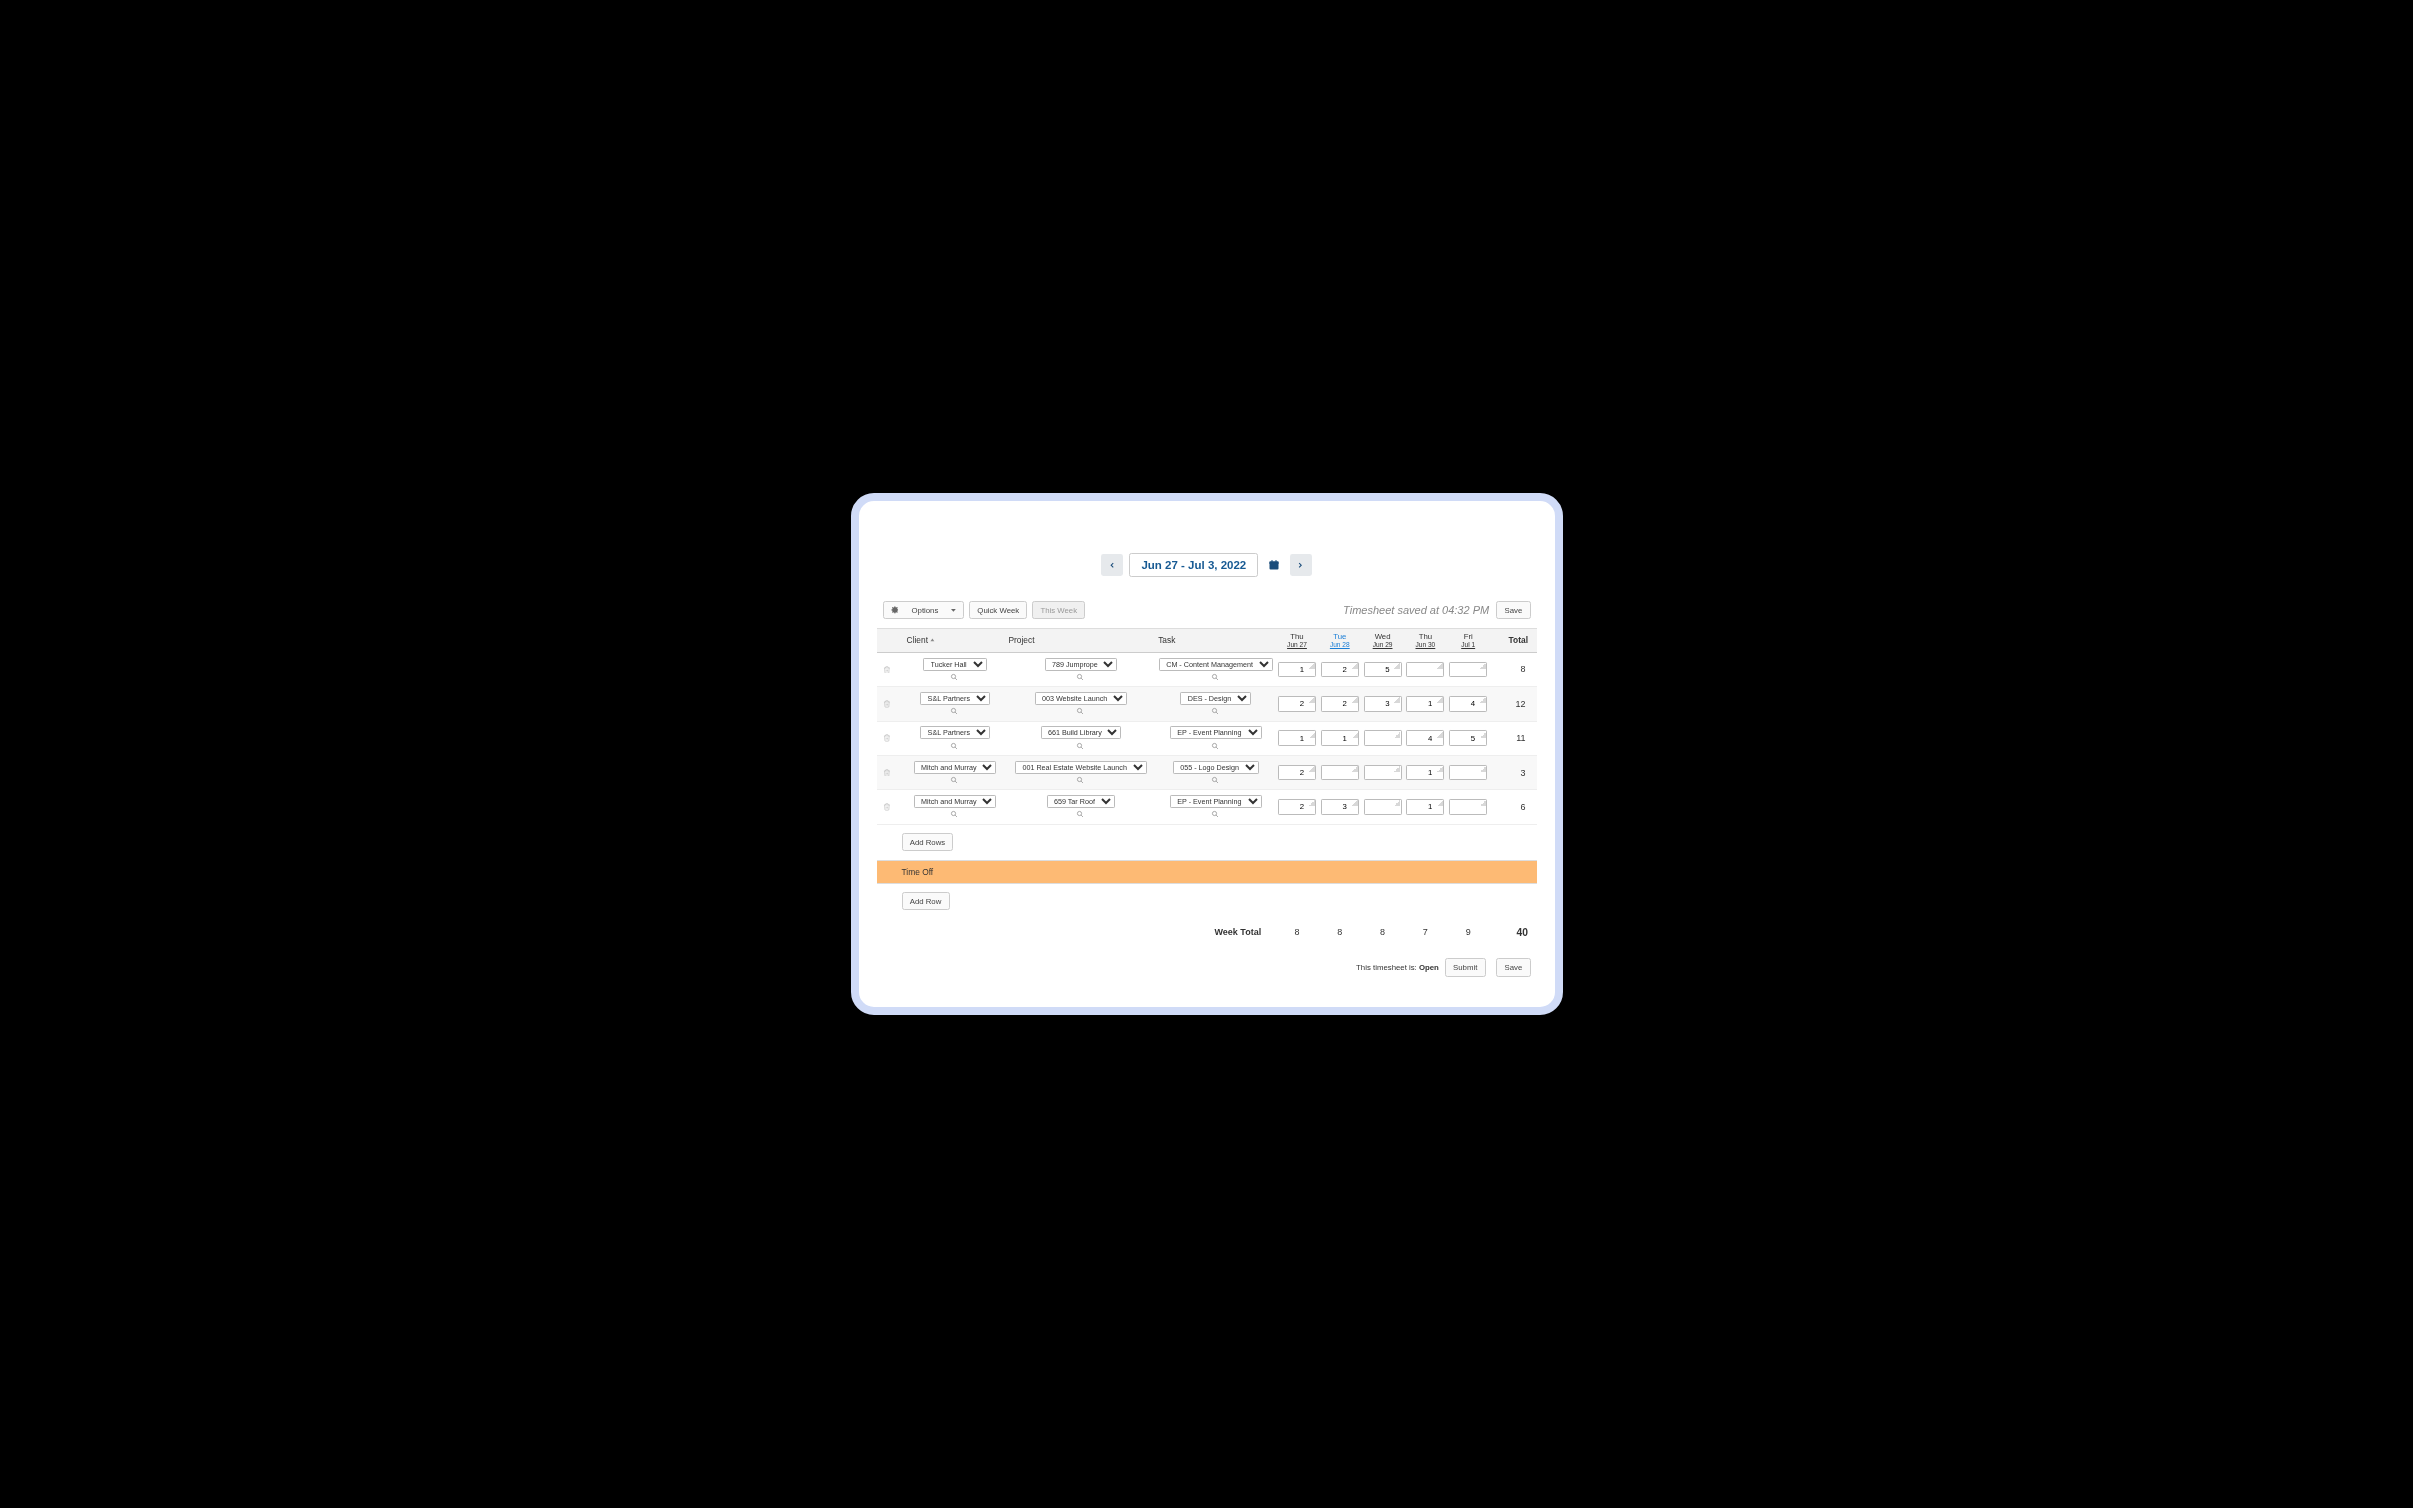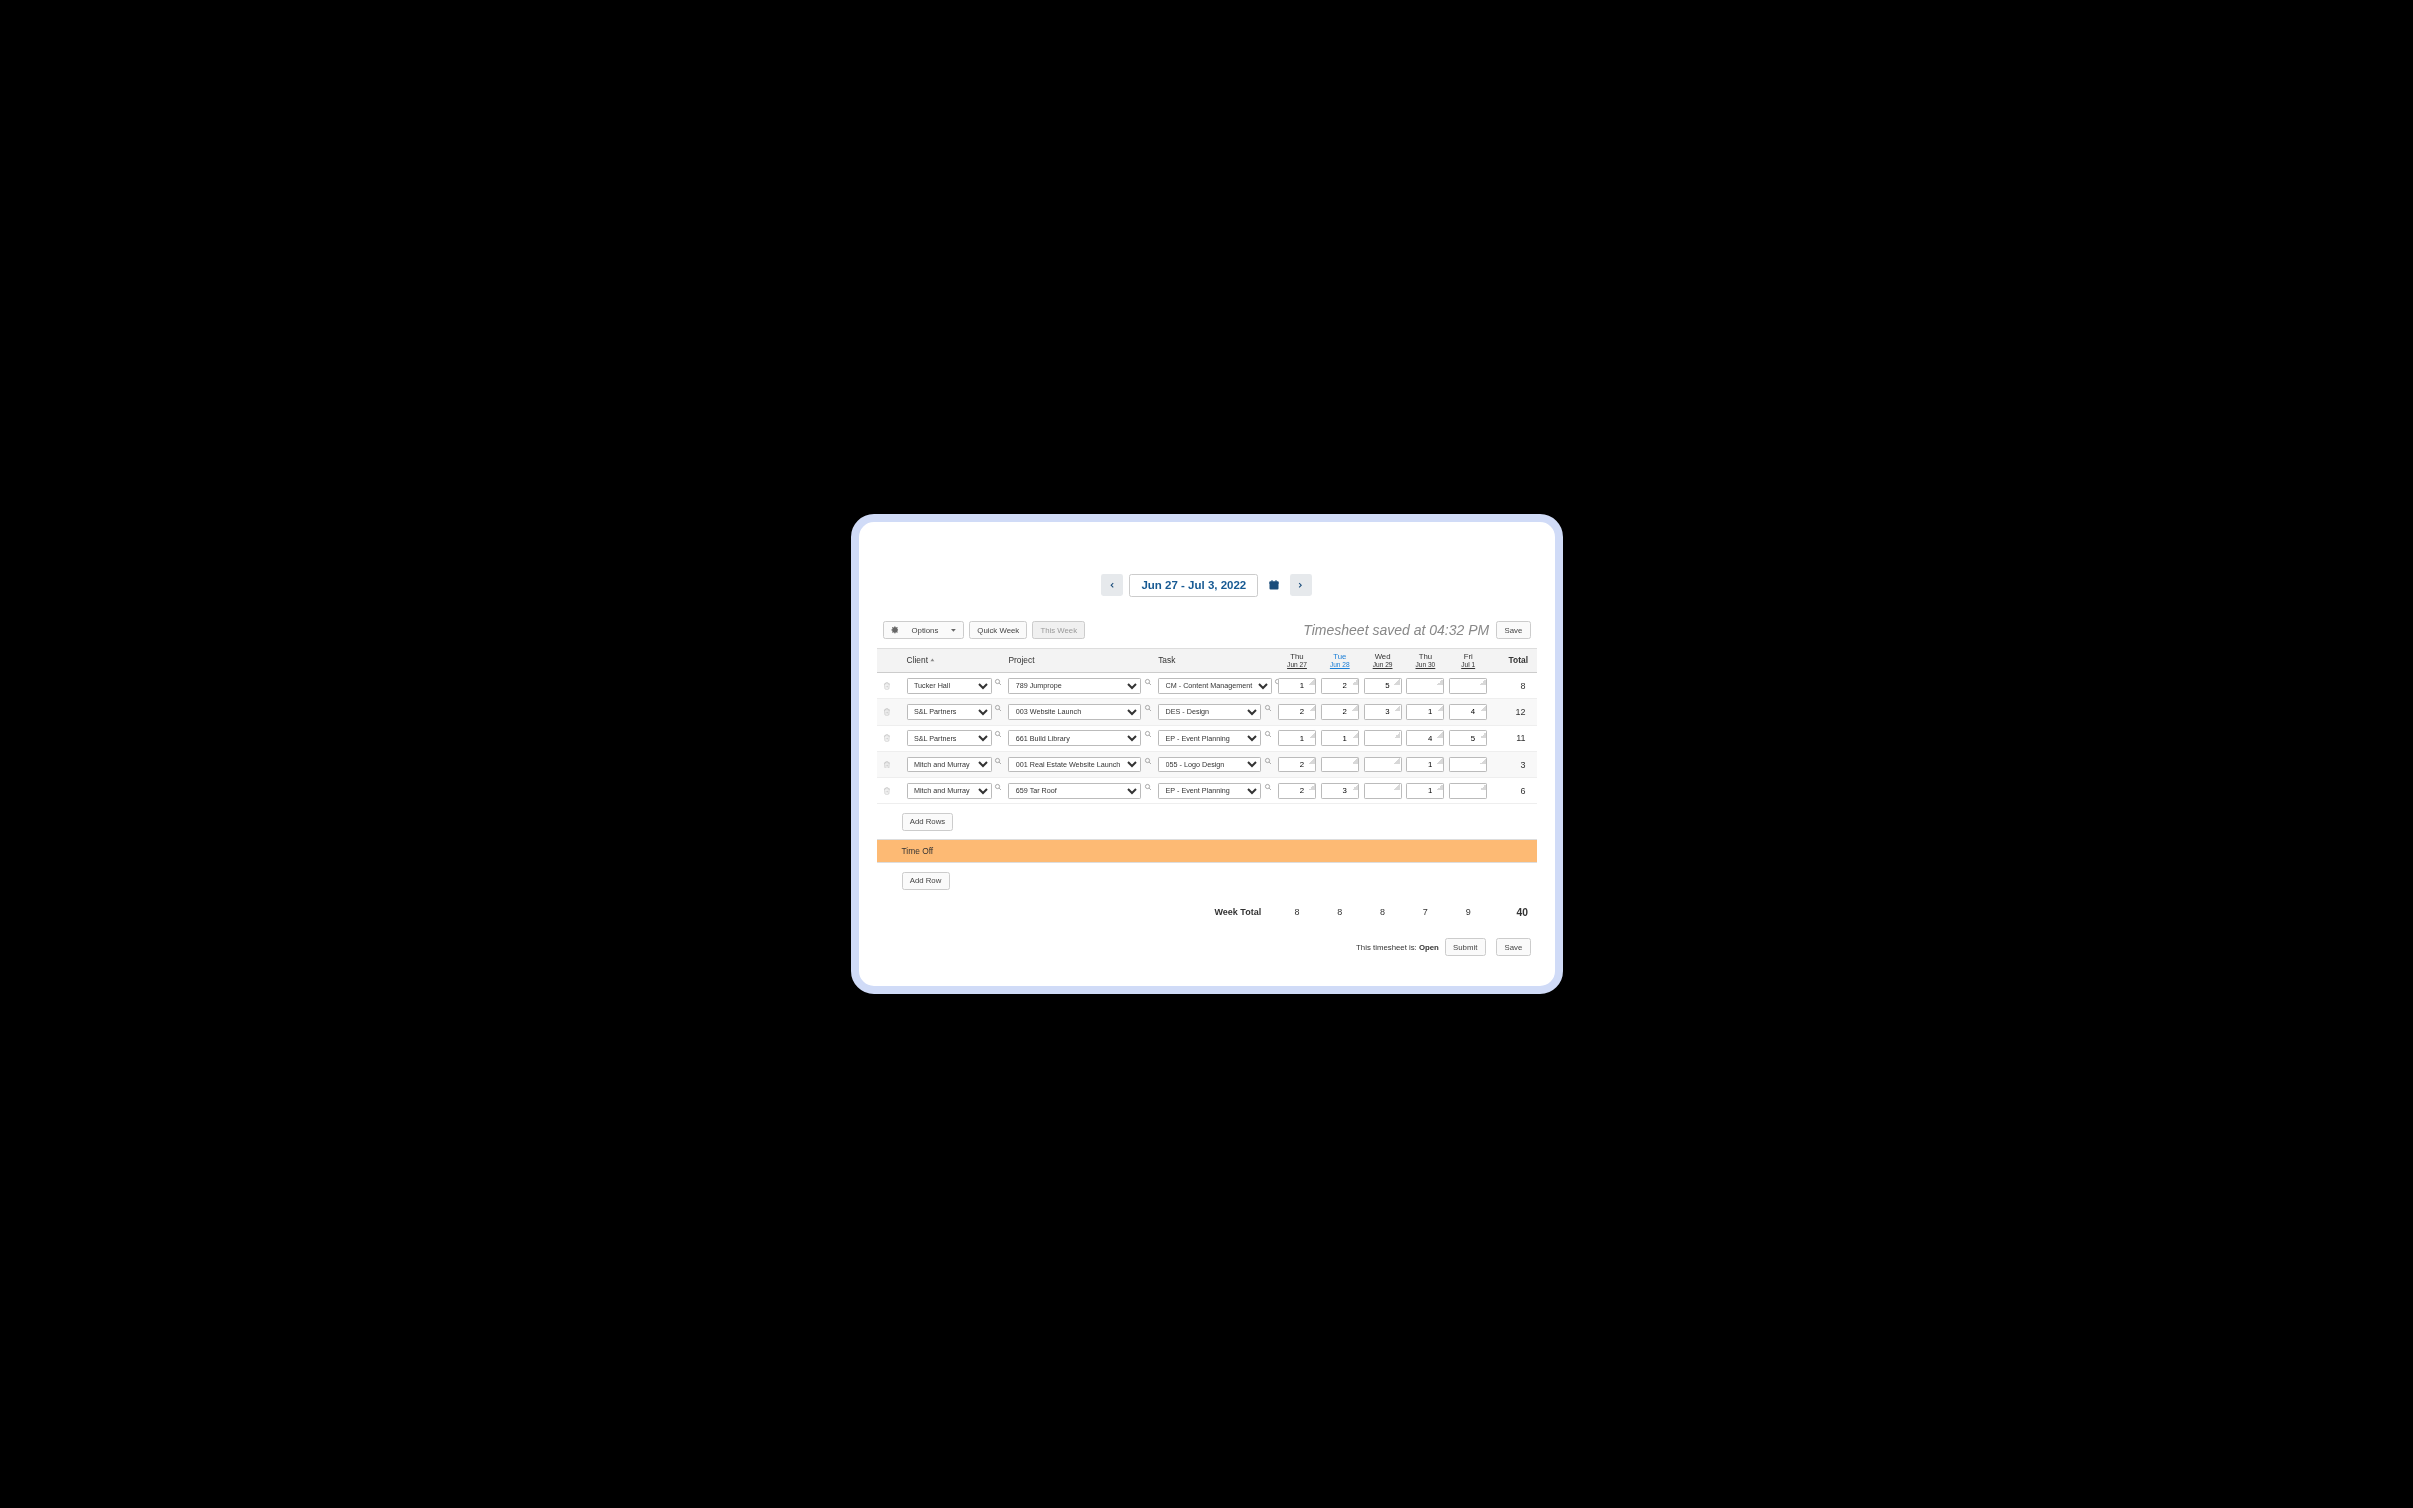--- a/index.html
+++ b/index.html
@@ -62,21 +62,21 @@
   border-radius: 2.4px;
   padding: 3.6px 7.2px;
   cursor: pointer;
   font-size: 7.8px;
   color: #444;
 }
 .tbtn.disabled { background:#f0f0f0; color:#999; }
 .tbtn + .tbtn { margin-left: 4.8px; }
 .opts-btn { display:inline-flex; align-items:center; gap:13px; }
 .spacer { flex: 1; }
-.save-msg { color:#888; font-style: italic; margin-right: 7.2px; font-size:14px;text-align:center; }
+.save-msg { color:#888; font-style: italic; margin-right: 7.2px; font-size:11px;text-align:center; }
 .grid {
   width: 100%;
 }
 .ghead, .grow, .wtot {
   display: grid;
   grid-template-columns: 19.3px 97px 145px 115px 38px 38px 38px 38px 38px 36px;
   align-items: center;
   column-gap: 4.8px;
 }
 .ghead {
@@ -91,21 +91,21 @@
 .ghead .tue { color:#1b7ed6; }
 .ghead .total-h { text-align:right; font-size:8.4px; font-weight:700; }
 .ghead .ch { font-size:8.4px; display:flex; align-items:center; gap:2.4px; }
 .grows .grow {
   padding: 4.8px 6px;
   border-bottom: 0.6px solid #eee;
 }
 .grows .grow:nth-child(even) { background:#f8f8f8; }
 .trash { color:#bbb; cursor:pointer; text-align:center; }
 .sel {
-  display:flex; align-items:flex-start; gap:2.4px;
+  display:flex; align-items:center; gap:2.4px;flex-direction:column;
 }
 .sel select {
   flex:1; height:15.7px; border:0.6px solid #bbb; border-radius:1.2px; background:#fff;
   padding: 0 2.4px; font-size:7.2px; color:#333;
 }
 .mag { color:#888; cursor:pointer; width:9.7px; text-align:center; }
 .hrs {
   position: relative;
 }
 .hrs input {

